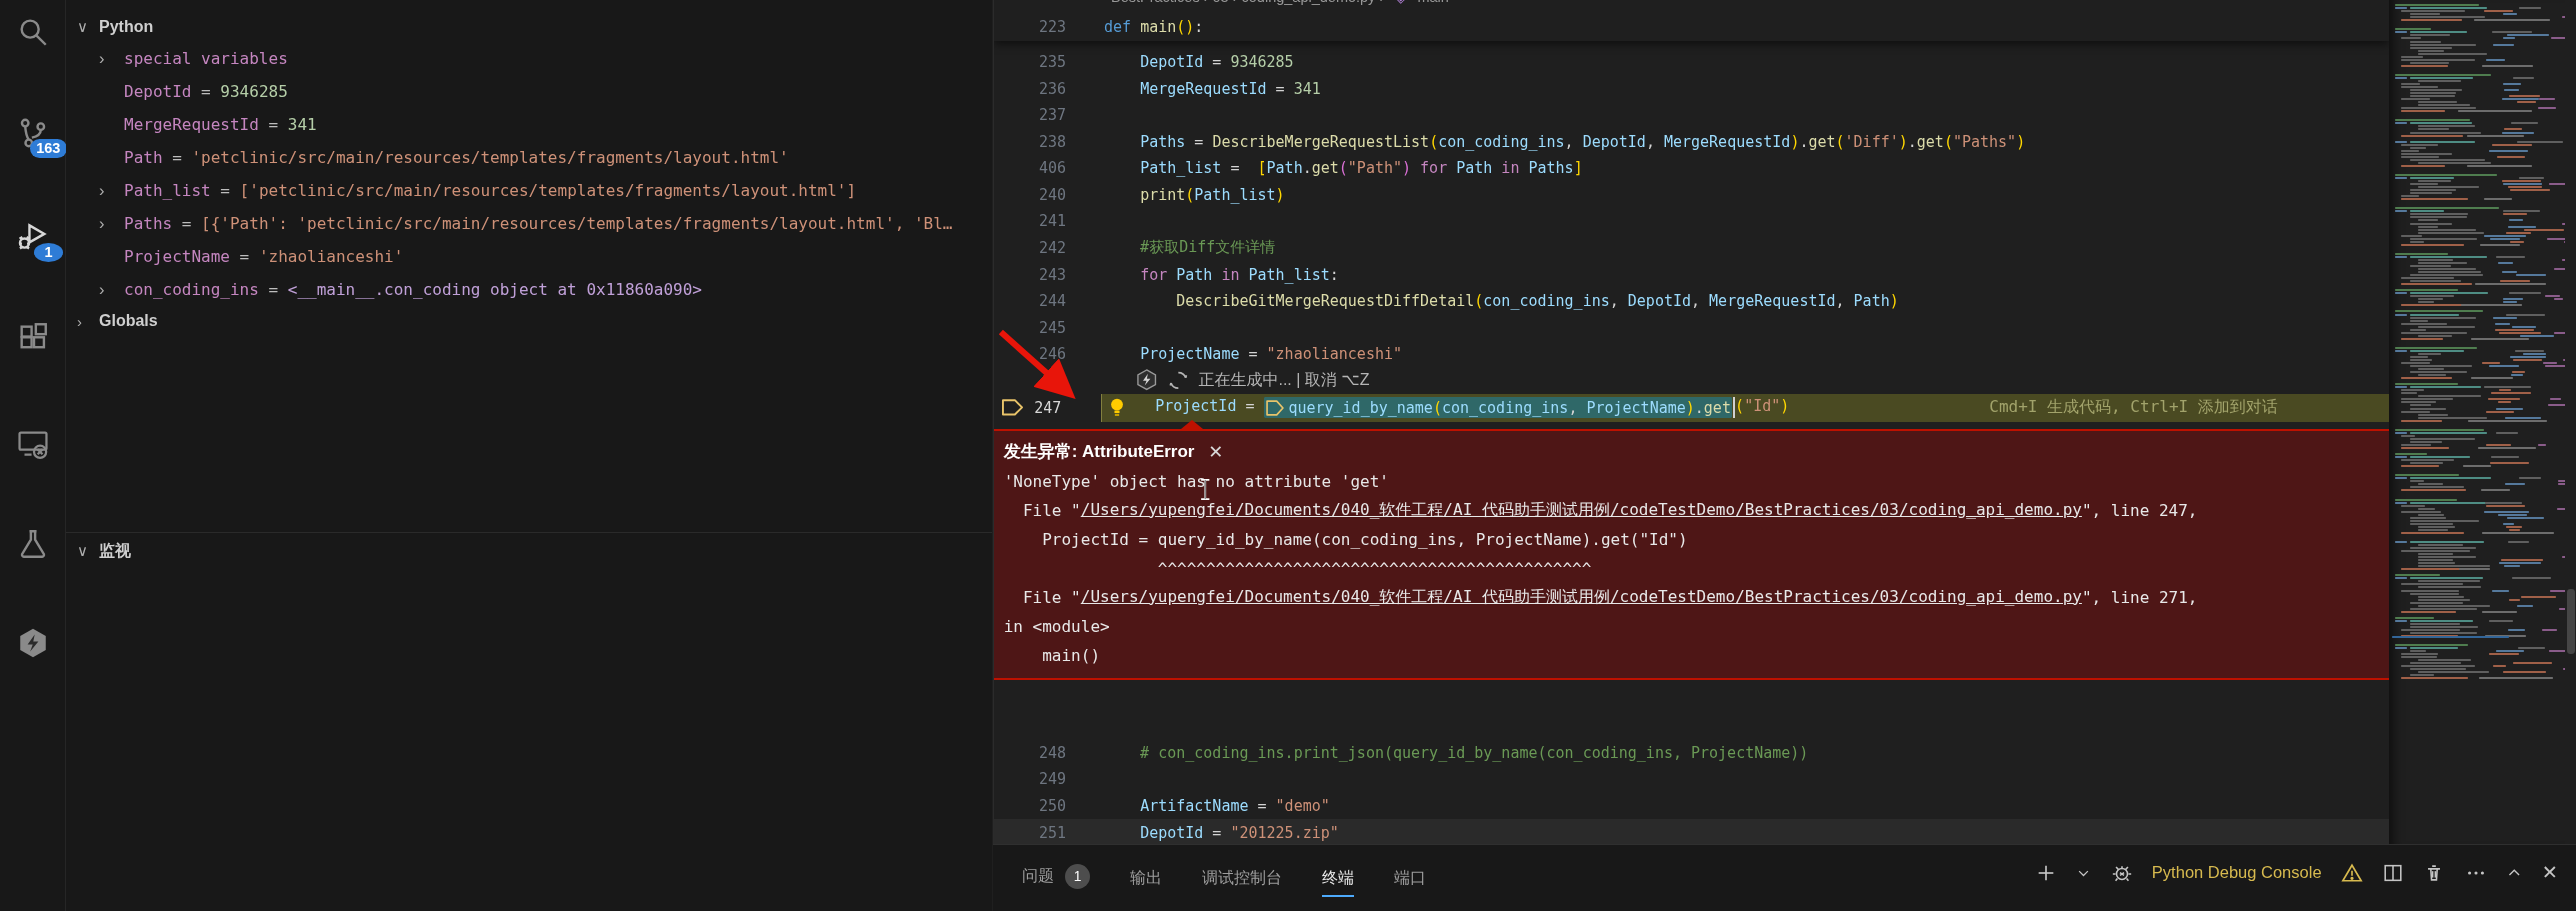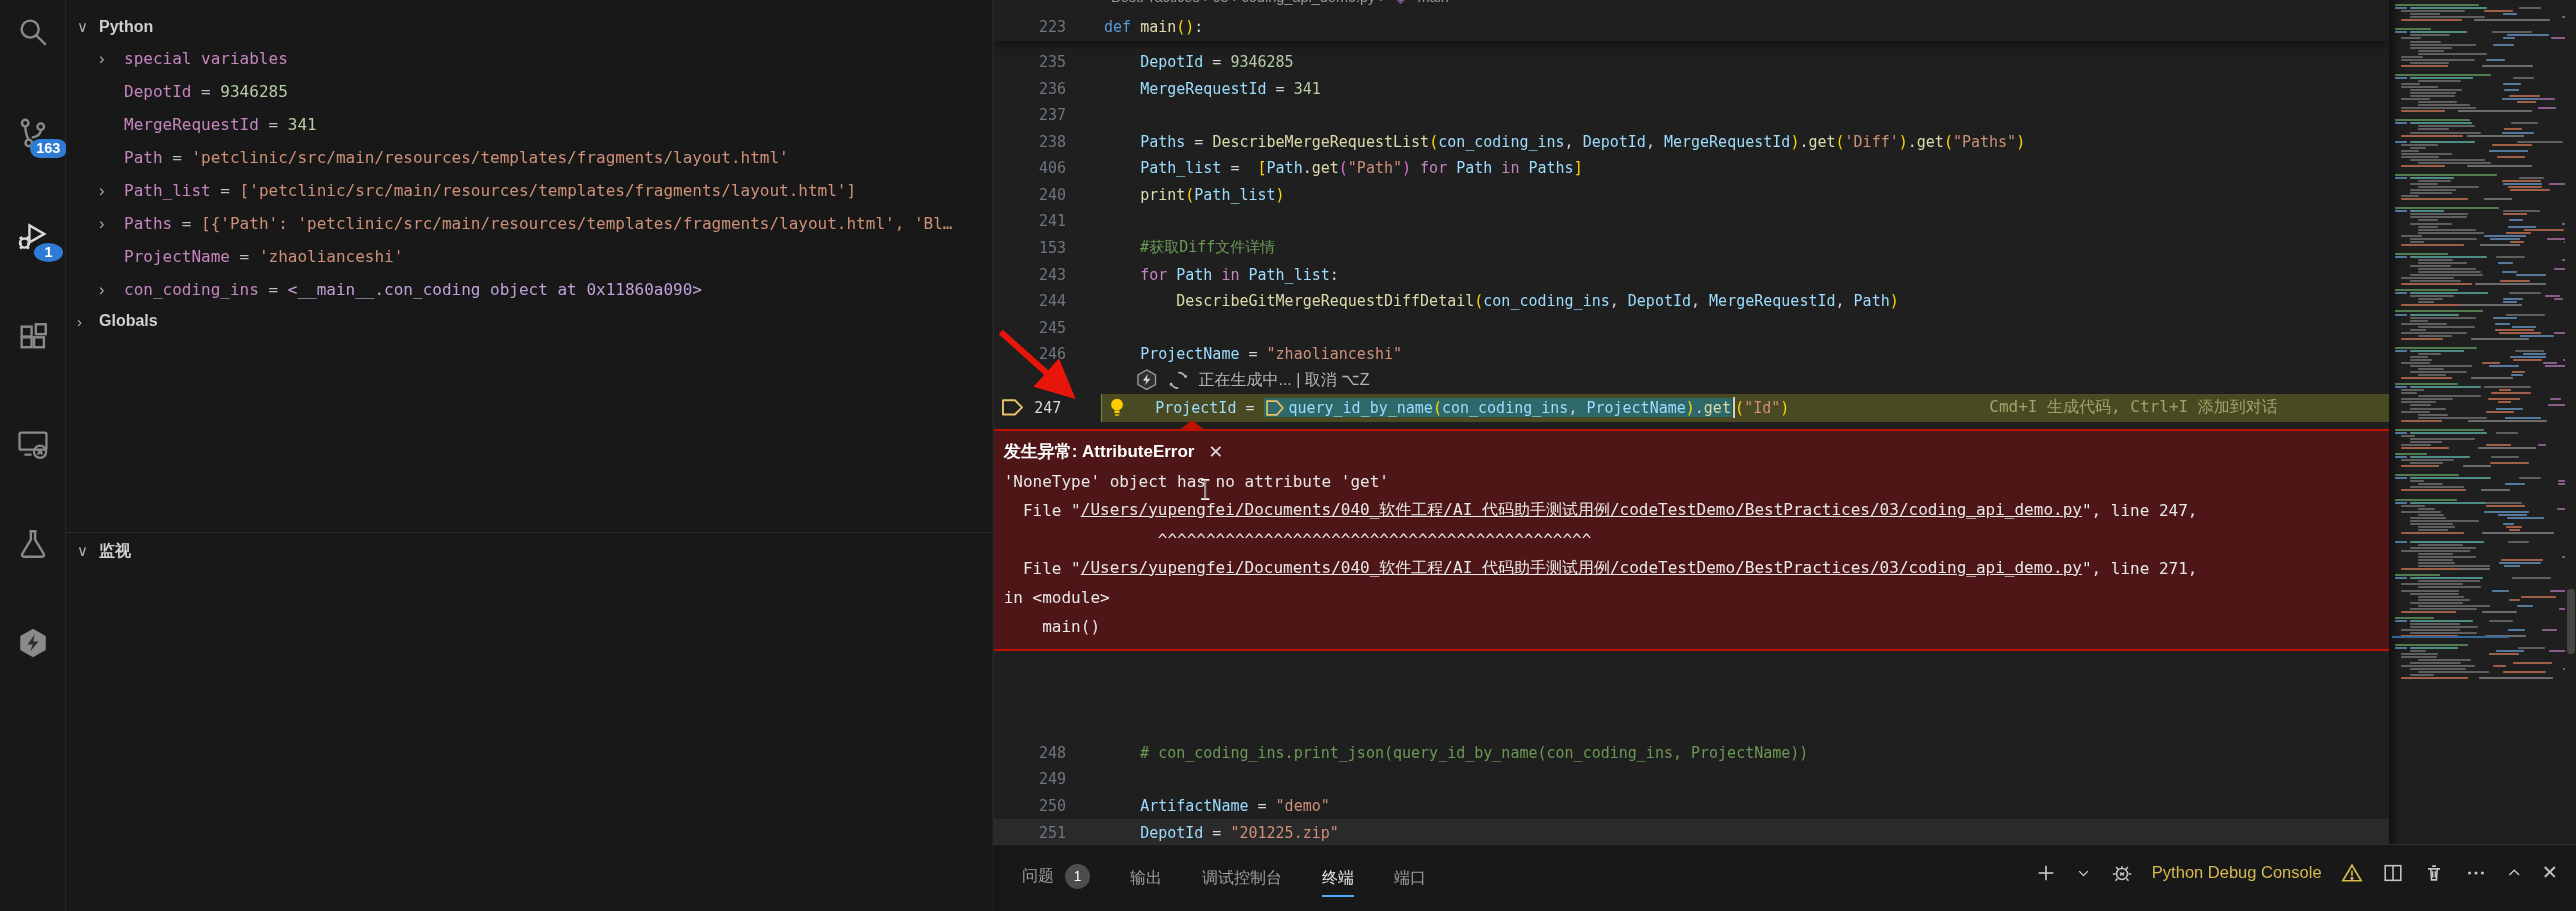--- a/index.html
+++ b/index.html
@@ -29,21 +29,21 @@
   .editor{position:absolute;left:993px;top:0;width:1395px;height:844px;background:#1f1f1f;overflow:hidden;border-left:0.7px solid #2b2b2b}
   .bc{position:absolute;top:0;left:0;width:100%;height:12.4px;overflow:hidden;z-index:7;background:#1f1f1f}
   .bc-in{margin-top:-11px;padding-left:117px;color:#989898;font-size:14.5px;display:flex;gap:11px;white-space:nowrap}
   .bc-sym{color:#b180d7}
   .sticky{position:absolute;top:12.4px;left:0;width:100%;height:29px;background:#1f1f1f;z-index:6;
           box-shadow:0 4.1px 8.3px rgba(0,0,0,.5);display:flex;align-items:center}
   .crow{position:absolute;left:0;width:100%;height:27px;display:flex;align-items:center}
   .crow.hover{background:#2a2a2a}
   .gut{width:110px;flex:none;text-align:right;padding-right:38px;box-sizing:border-box;color:#6e7681;
        font-family:"DejaVu Sans Mono",monospace;font-size:15px}
-  .ctext{font-family:"DejaVu Sans Mono",monospace;font-size:15px;white-space:pre;color:#d4d4d4;display:flex;align-items:center}
+  .ctext{font-family:"DejaVu Sans Mono",monospace;font-size:15px;white-space:pre;color:#d4d4d4;display:flex;}
   .kw{color:#569cd6}.ctl{color:#c586c0}.fn{color:#dcdcaa}.v{color:#9cdcfe}.n{color:#b5cea8}
   .s{color:#ce9178}.c{color:#6a9955}.w{color:#d4d4d4}.b1{color:#ffd700}.b2{color:#da70d6}
 
   
   .genrow{position:absolute;top:367px;left:141px;height:26px;display:flex;align-items:center;gap:9.7px;color:#b5b5b5;font-size:16px;z-index:3}
 
   
   .row247{position:absolute;top:394px;left:0;width:100%;height:27.6px;z-index:2}
   .r247bg{position:absolute;left:107px;right:0;top:0;bottom:0;background:#4a4a22;border-left:1.4px solid #83803f}
   .r247c{position:absolute;left:0;top:0;width:100%;height:100%;display:flex;align-items:center}
@@ -212,21 +212,21 @@
       </div>
       <div class="crow" style="top: 181px;">
         <div class="gut">240</div>
         <div class="ctext"><span class="w">    </span><span class="fn">print</span><span class="b1">(</span><span class="v">Path_list</span><span class="b1">)</span></div>
       </div>
       <div class="crow" style="top: 207px;">
         <div class="gut">241</div>
         <div class="ctext"></div>
       </div>
       <div class="crow" style="top: 234px;">
-        <div class="gut">153</div>
+        <div class="gut">242</div>
         <div class="ctext"><span class="c">    #获取Diff文件详情</span></div>
       </div>
       <div class="crow" style="top: 261px;">
         <div class="gut">243</div>
         <div class="ctext"><span class="w">    </span><span class="ctl">for </span><span class="v">Path</span><span class="ctl"> in </span><span class="v">Path_list</span><span class="w">:</span></div>
       </div>
       <div class="crow" style="top: 287px;">
         <div class="gut">244</div>
         <div class="ctext"><span class="w">        </span><span class="fn">DescribeGitMergeRequestDiffDetail</span><span class="b1">(</span><span class="v">con_coding_ins</span><span class="w">, </span><span class="v">DepotId</span><span class="w">, </span><span class="v">MergeRequestId</span><span class="w">, </span><span class="v">Path</span><span class="b1">)</span></div>
       </div>
@@ -295,20 +295,21 @@
 
   <div class="exarrow"></div>
   <div class="exw">
     <div class="extitle">
       <span>发生异常: AttributeError</span>
       <span class="exclose">✕</span>
     </div>
     <div id="ex-lines">
         <div class="exline"><span>'NoneType' object has no attribute 'get'</span></div>
         <div class="exline"><span>  File "</span><span class="exlink">/Users/yupengfei/Documents/040_软件工程/AI 代码助手测试用例/codeTestDemo/BestPractices/03/coding_api_demo.py</span><span>", line 247,</span></div>
+        <div class="exline"><span>    ProjectId = query_id_by_name(con_coding_ins, ProjectName).get("Id")</span></div>
         <div class="exline"><span>                ^^^^^^^^^^^^^^^^^^^^^^^^^^^^^^^^^^^^^^^^^^^^^</span></div>
         <div class="exline"><span>  File "</span><span class="exlink">/Users/yupengfei/Documents/040_软件工程/AI 代码助手测试用例/codeTestDemo/BestPractices/03/coding_api_demo.py</span><span>", line 271,</span></div>
         <div class="exline"><span>in &lt;module&gt;</span></div>
         <div class="exline"><span>    main()</span></div>
       </div>
   </div>
 
   <svg class="redarrow" width="165" height="145" viewBox="0 0 240 210">
     <defs>
         <marker id="ah" markerWidth="7" markerHeight="7" refX="4.2" refY="3.5" orient="auto">

